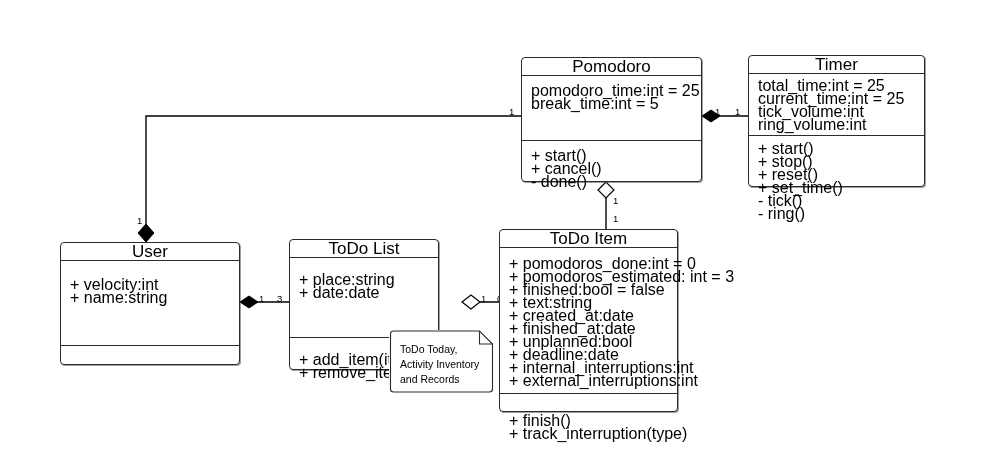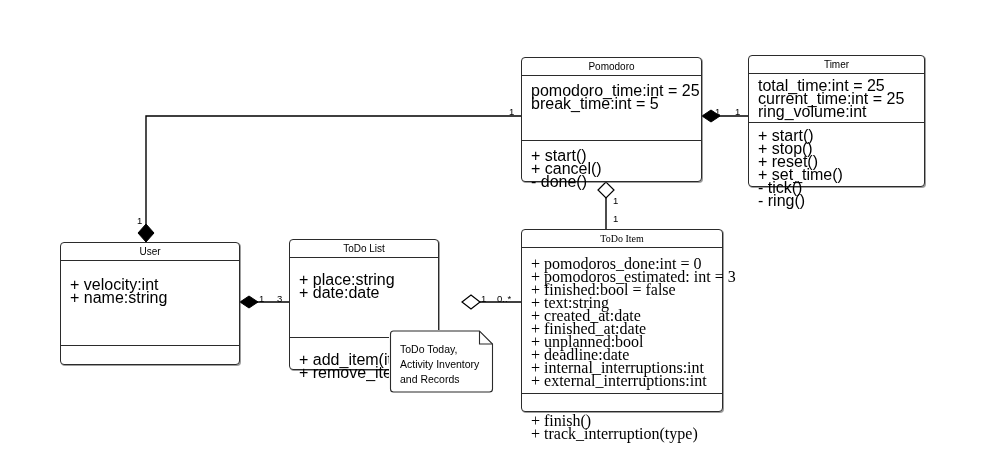--- a/index.html
+++ b/index.html
@@ -30,21 +30,21 @@
   .uml-class {
     position: absolute;
     box-sizing: border-box;
     background: #ffffff;
     border: 1px solid #2b2b2b;
     border-radius: 4px;
     box-shadow: 1px 1px 0 rgba(80,80,80,0.55);
   }
   .uml-title {
     text-align: center;
-    font-size: 10px;
+    font-size: 17px;
     color: #000000;
     line-height: 15px;
     padding: 1px 0 1px 0;
     border-bottom: 1px solid #2b2b2b;
     white-space: nowrap;
   }
   .uml-compartment {
     padding: 8px 7px 8px 9px;
     font-size: 16px;
     color: #000000;
@@ -148,20 +148,21 @@
       <div class="row">+ cancel()</div>
       <div class="row">- done()</div>
     </div>
   </div>
 
   <div class="uml-class" style="left:748px; top:55px; width:177px; height:132px;">
     <div class="uml-title">Timer</div>
     <div class="uml-compartment" style="padding-top:5px; padding-bottom:4px;">
       <div class="row">total_time:int = 25</div>
       <div class="row">current_time:int = 25</div>
+      <div class="row">tick_volume:int</div>
       <div class="row">ring_volume:int</div>
     </div>
     <div class="uml-compartment sep-top" style="padding-top:6px;">
       <div class="row">+ start()</div>
       <div class="row">+ stop()</div>
       <div class="row">+ reset()</div>
       <div class="row">+ set_time()</div>
       <div class="row">- tick()</div>
       <div class="row">- ring()</div>
     </div>
@@ -181,21 +182,21 @@
     <div class="uml-compartment" style="height:56px; padding-top:15px;">
       <div class="row">+ place:string</div>
       <div class="row">+ date:date</div>
     </div>
     <div class="uml-compartment sep-top" style="padding-top:15px;">
       <div class="row">+ add_item(item)</div>
       <div class="row">+ remove_item(item)</div>
     </div>
   </div>
 
-  <div class="uml-class" style="left:521px; top:229px; width:202px; height:183px;font-family:Liberation Serif, serif;">
+  <div class="uml-class" style="left:499px; top:229px; width:179px; height:183px;">
     <div class="uml-title">ToDo Item</div>
     <div class="uml-compartment" style="padding-top:9px; padding-bottom:6px;">
       <div class="row">+ pomodoros_done:int = 0</div>
       <div class="row">+ pomodoros_estimated: int = 3</div>
       <div class="row">+ finished:bool = false</div>
       <div class="row">+ text:string</div>
       <div class="row">+ created_at:date</div>
       <div class="row">+ finished_at:date</div>
       <div class="row">+ unplanned:bool</div>
       <div class="row">+ deadline:date</div>

